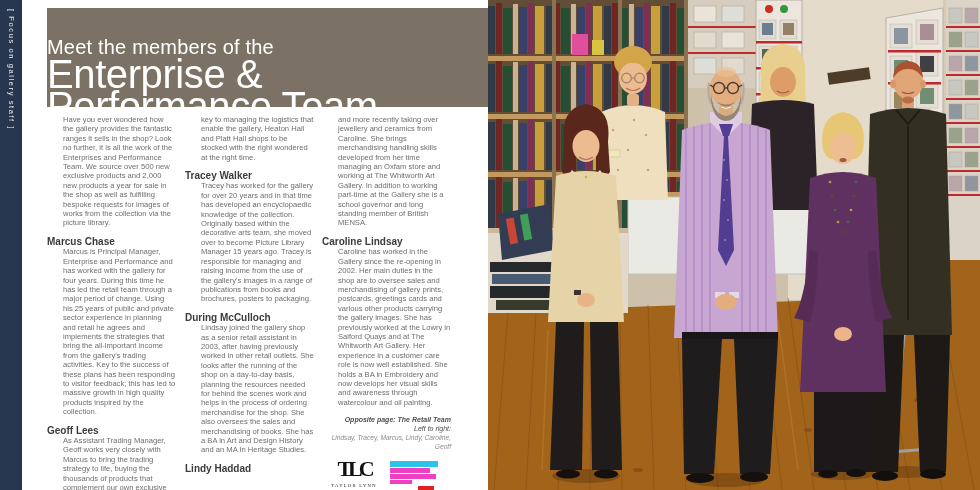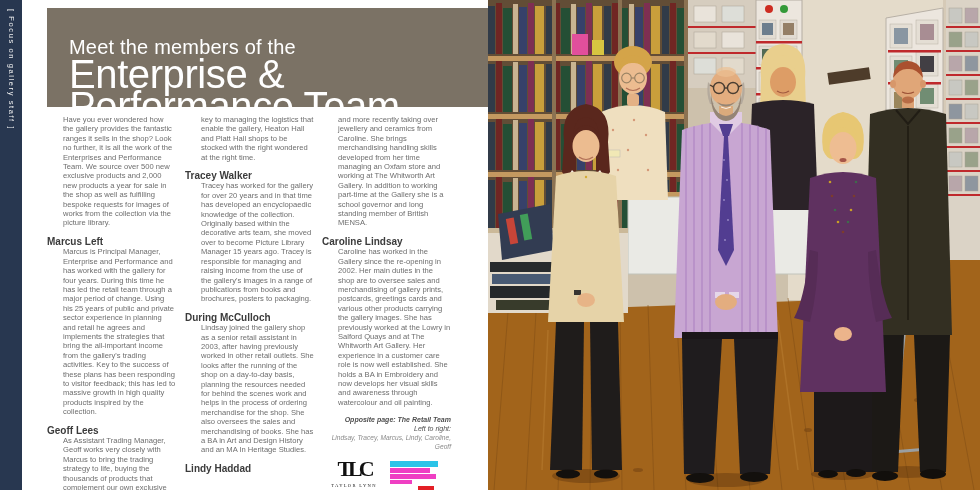--- a/index.html
+++ b/index.html
@@ -4,21 +4,21 @@
 <style>
   html,body{margin:0;padding:0;background:#888;}
   .page{position:relative;width:980px;height:490px;background:#ffffff;overflow:hidden;
         font-family:"Liberation Sans",sans-serif;}
   
   .spine{position:absolute;left:0;top:0;width:22px;height:490px;background:#283750;}
   .spine-text{position:absolute;top:9px;left:50%;transform:translateX(-50%);
               writing-mode:vertical-rl;color:#f2f2f2;font-size:7.5px;letter-spacing:1.6px;white-space:nowrap;}
   
   .header-band{position:absolute;left:47px;top:8px;width:442px;height:99px;background:#7b7265;
-               color:#fff;box-sizing:border-box;padding-left:22px;}
+               color:#fff;box-sizing:border-box;padding-left:0;}
   .h-eyebrow{padding-top:28px;font-size:20px;line-height:22px;letter-spacing:0.2px;}
   .h-title{font-size:40px;line-height:32px;letter-spacing:-0.4px;}
   
   .col{position:absolute;top:115px;width:129px;color:#6d6d6d;font-size:7.6px;line-height:9.4px;}
   .col1{left:47px;} .col2{left:185px;} .col3{left:322px;}
   .col p{margin:0 0 9px 16px;}
   .col h3{margin:0 0 1px 0;font-size:10px;line-height:9.4px;color:#3b3b3b;font-weight:bold;}
   
   .caption{margin:2px 0 7px 0;text-align:right;font-style:italic;color:#4f4f4f;
            font-size:7px;line-height:8.8px;}
@@ -61,21 +61,21 @@
     <div class="spine-text">[ Focus on gallery staff ]</div>
   </div>
 
   <div class="header-band">
     <div class="h-eyebrow">Meet the members of the</div>
     <div class="h-title">Enterprise &amp; Performance Team</div>
   </div>
 
   <div class="col col1">
     <p>Have you ever wondered how the gallery provides the fantastic ranges it sells in the shop? Look no further, it is all the work of the Enterprises and Performance Team. We source over 500 new exclusive products and 2,000 new products a year for sale in the shop as well as fulfilling bespoke requests for images of works from the collection via the picture library.</p>
-    <h3>Marcus Left</h3>
+    <h3>Marcus Chase</h3>
     <p>Marcus is Principal Manager, Enterprise and Performance and has worked with the gallery for four years. During this time he has led the retail team through a major period of change. Using his 25 years of public and private sector experience in planning and retail he agrees and implements the strategies that bring the all-important income from the gallery's trading activities. Key to the success of these plans has been responding to visitor feedback; this has led to massive growth in high quality products inspired by the collection.</p>
     <h3>Geoff Lees</h3>
     <p>As Assistant Trading Manager, Geoff works very closely with Marcus to bring the trading strategy to life, buying the thousands of products that complement our own exclusive ranges. He is always actively searching for the next ranges that will be fast moving, often working over 12 months ahead. His 15 years of retail experience is also</p>
   </div>
 
   <div class="col col2">
     <p>key to managing the logistics that enable the gallery, Heaton Hall and Platt Hall shops to be stocked with the right wondered at the right time.</p>
     <h3>Tracey Walker</h3>
     <p>Tracey has worked for the gallery for over 20 years and in that time has developed an encyclopaedic knowledge of the collection. Originally based within the decorative arts team, she moved over to become Picture Library Manager 15 years ago. Tracey is responsible for managing and raising income from the use of the gallery's images in a range of publications from books and brochures, posters to packaging.</p>
     <h3>During McCulloch</h3>

